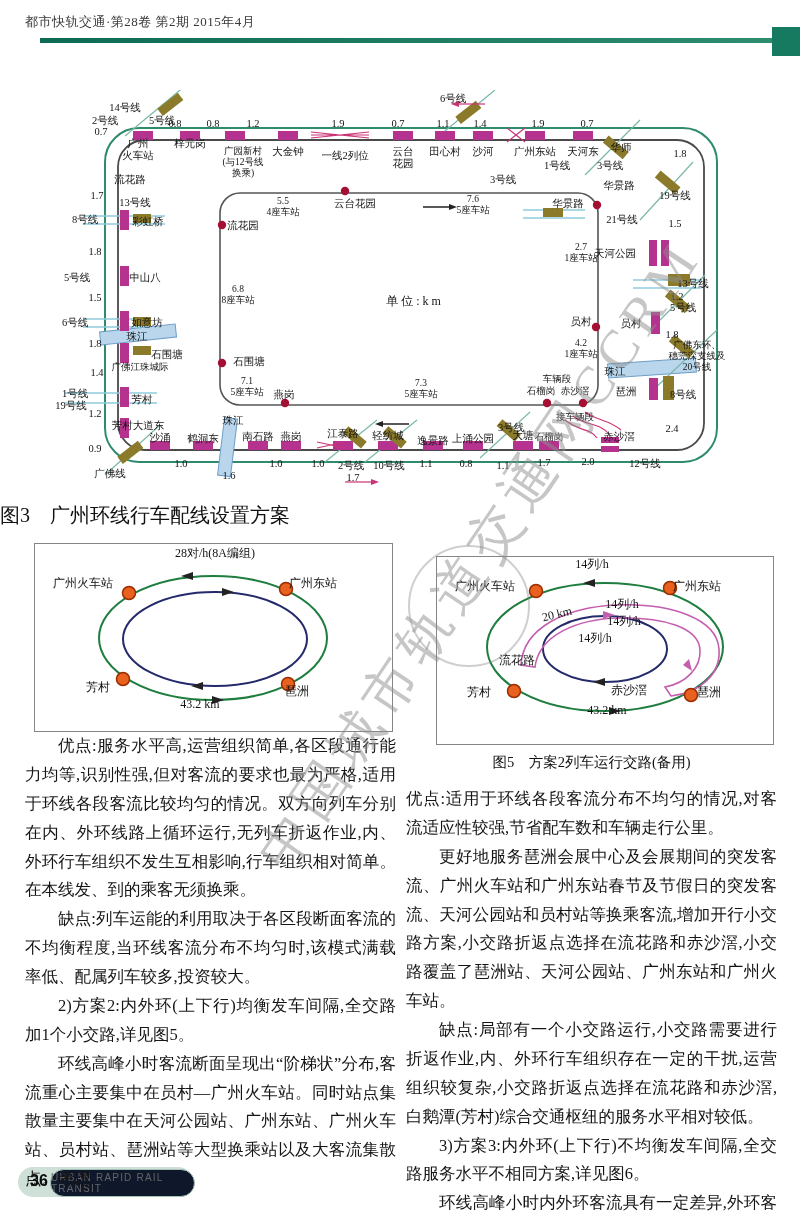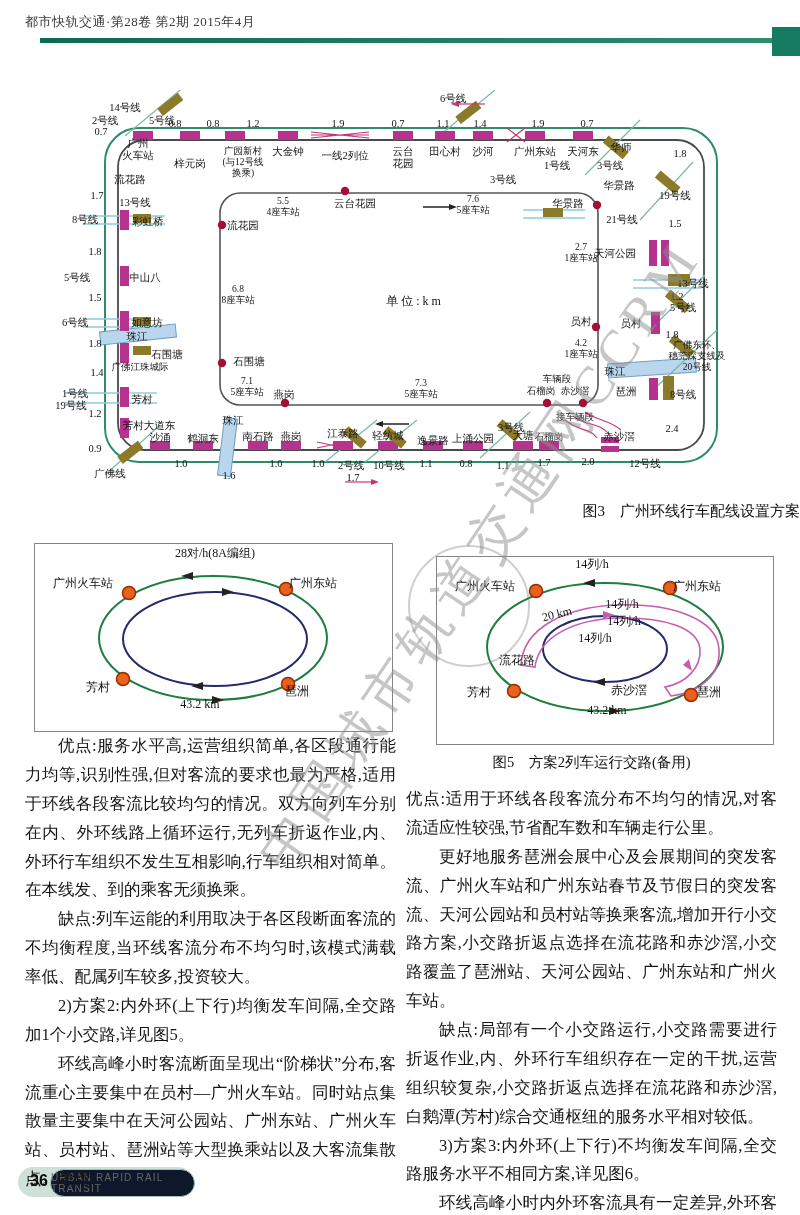--- a/index.html
+++ b/index.html
@@ -13,22 +13,22 @@
   
   .fig3{position:absolute;left:25px;top:90px;width:750px;height:412px;}
   .fig3 svg{position:absolute;left:0;top:0;}
   .lblwrap{position:absolute;left:0;top:0;right:0;bottom:0;z-index:5;}
   .dlbl{position:absolute;transform:translateX(-50%);font:10.5px/1.18 "Liberation Serif",serif;
         color:#141414;white-space:pre-line;text-align:center;}
   .dlbl.s{font-size:9.5px;}
   .dlbl.u{font-size:12px;letter-spacing:3px;}
   .dlbl.rot{transform:translateX(-50%) rotate(-14deg);}
   .f45 .dlbl{font-size:12px;}
-  .fig3-caption{position:absolute;left:0;top:502px;width:800px;text-align:right;
-                font-size:15px;color:#111;z-index:6;font-family:Liberation Serif, serif;}
+  .fig3-caption{position:absolute;left:0;top:502px;width:800px;text-align:left;
+                font-size:20px;color:#111;z-index:6;font-family:Liberation Serif, serif;}
   
   .cols{position:absolute;left:25px;top:543px;width:752px;display:flex;gap:10px;z-index:4;}
   .col{width:371px;}
   .figbox{position:relative;border:1.5px solid #858585;background:#fff;}
   .fig4box{width:357px;height:187px;margin-left:9px;}
   .fig5box{width:336px;height:187px;margin-left:30px;margin-top:13px;}
   .figcap{text-align:center;font-size:14.5px;margin:10px 0 13px;color:#111;}
   .col-right .figcap{margin-top:8px;}
   .col p{font-size:16.5px;line-height:1.75;text-align:justify;margin:0;text-indent:2em;color:#151515;}
   .col-right p:first-of-type{text-indent:0;}
@@ -192,21 +192,21 @@
         <span class="dlbl" style="left: 313px; top: 28px;">1.9</span>
         <span class="dlbl" style="left: 373px; top: 28px;">0.7</span>
         <span class="dlbl" style="left: 428px; top: 3px;">6号线</span>
         <span class="dlbl" style="left: 418px; top: 28px;">1.1</span>
         <span class="dlbl" style="left: 455px; top: 28px;">1.4</span>
         <span class="dlbl" style="left: 513px; top: 28px;">1.9</span>
         <span class="dlbl" style="left: 562px; top: 28px;">0.7</span>
         <span class="dlbl" style="left: 113px; top: 48px;">广州
 火车站</span>
         <span class="dlbl" style="left: 105px; top: 84px;">流花路</span>
-        <span class="dlbl" style="left: 165px; top: 68px;">梓元岗</span>
+        <span class="dlbl" style="left: 165px; top: 48px;">梓元岗</span>
         <span class="dlbl s" style="left: 218px; top: 56px;">广园新村
 (与12号线
 换乘)</span>
         <span class="dlbl" style="left: 263px; top: 56px;">大金钟</span>
         <span class="dlbl" style="left: 320px; top: 60px;">一线2列位</span>
         <span class="dlbl" style="left: 378px; top: 56px;">云台
 花园</span>
         <span class="dlbl" style="left: 420px; top: 56px;">田心村</span>
         <span class="dlbl" style="left: 458px; top: 56px;">沙河</span>
         <span class="dlbl" style="left: 510px; top: 56px;">广州东站</span>
@@ -258,21 +258,21 @@
         <span class="dlbl" style="left: 122px; top: 227px;">如意坊</span>
         <span class="dlbl" style="left: 112px; top: 241px;">珠江</span>
         <span class="dlbl" style="left: 70px; top: 248px;">1.8</span>
         <span class="dlbl" style="left: 142px; top: 259px;">石围塘</span>
         <span class="dlbl s" style="left: 115px; top: 272px;">广佛江珠城际</span>
         <span class="dlbl" style="left: 72px; top: 277px;">1.4</span>
         <span class="dlbl" style="left: 50px; top: 298px;">1号线</span>
         <span class="dlbl" style="left: 46px; top: 310px;">19号线</span>
         <span class="dlbl" style="left: 117px; top: 304px;">芳村</span>
         <span class="dlbl" style="left: 70px; top: 318px;">1.2</span>
-        <span class="dlbl" style="left: 113px; top: 330px; margin-left: 11px;">芳村大道东</span>
+        <span class="dlbl" style="left: 113px; top: 330px;">芳村大道东</span>
         <span class="dlbl" style="left: 135px; top: 342px;">沙涌</span>
         <span class="dlbl" style="left: 70px; top: 353px;">0.9</span>
         <span class="dlbl" style="left: 85px; top: 378px;">广佛线</span>
         <span class="dlbl" style="left: 178px; top: 343px;">鹤洞东</span>
         <span class="dlbl" style="left: 156px; top: 368px;">1.0</span>
         <span class="dlbl" style="left: 208px; top: 325px;">珠江</span>
         <span class="dlbl" style="left: 204px; top: 380px;">1.6</span>
         <span class="dlbl" style="left: 233px; top: 341px;">南石路</span>
         <span class="dlbl" style="left: 251px; top: 368px;">1.0</span>
         <span class="dlbl" style="left: 266px; top: 341px;">燕岗</span>

